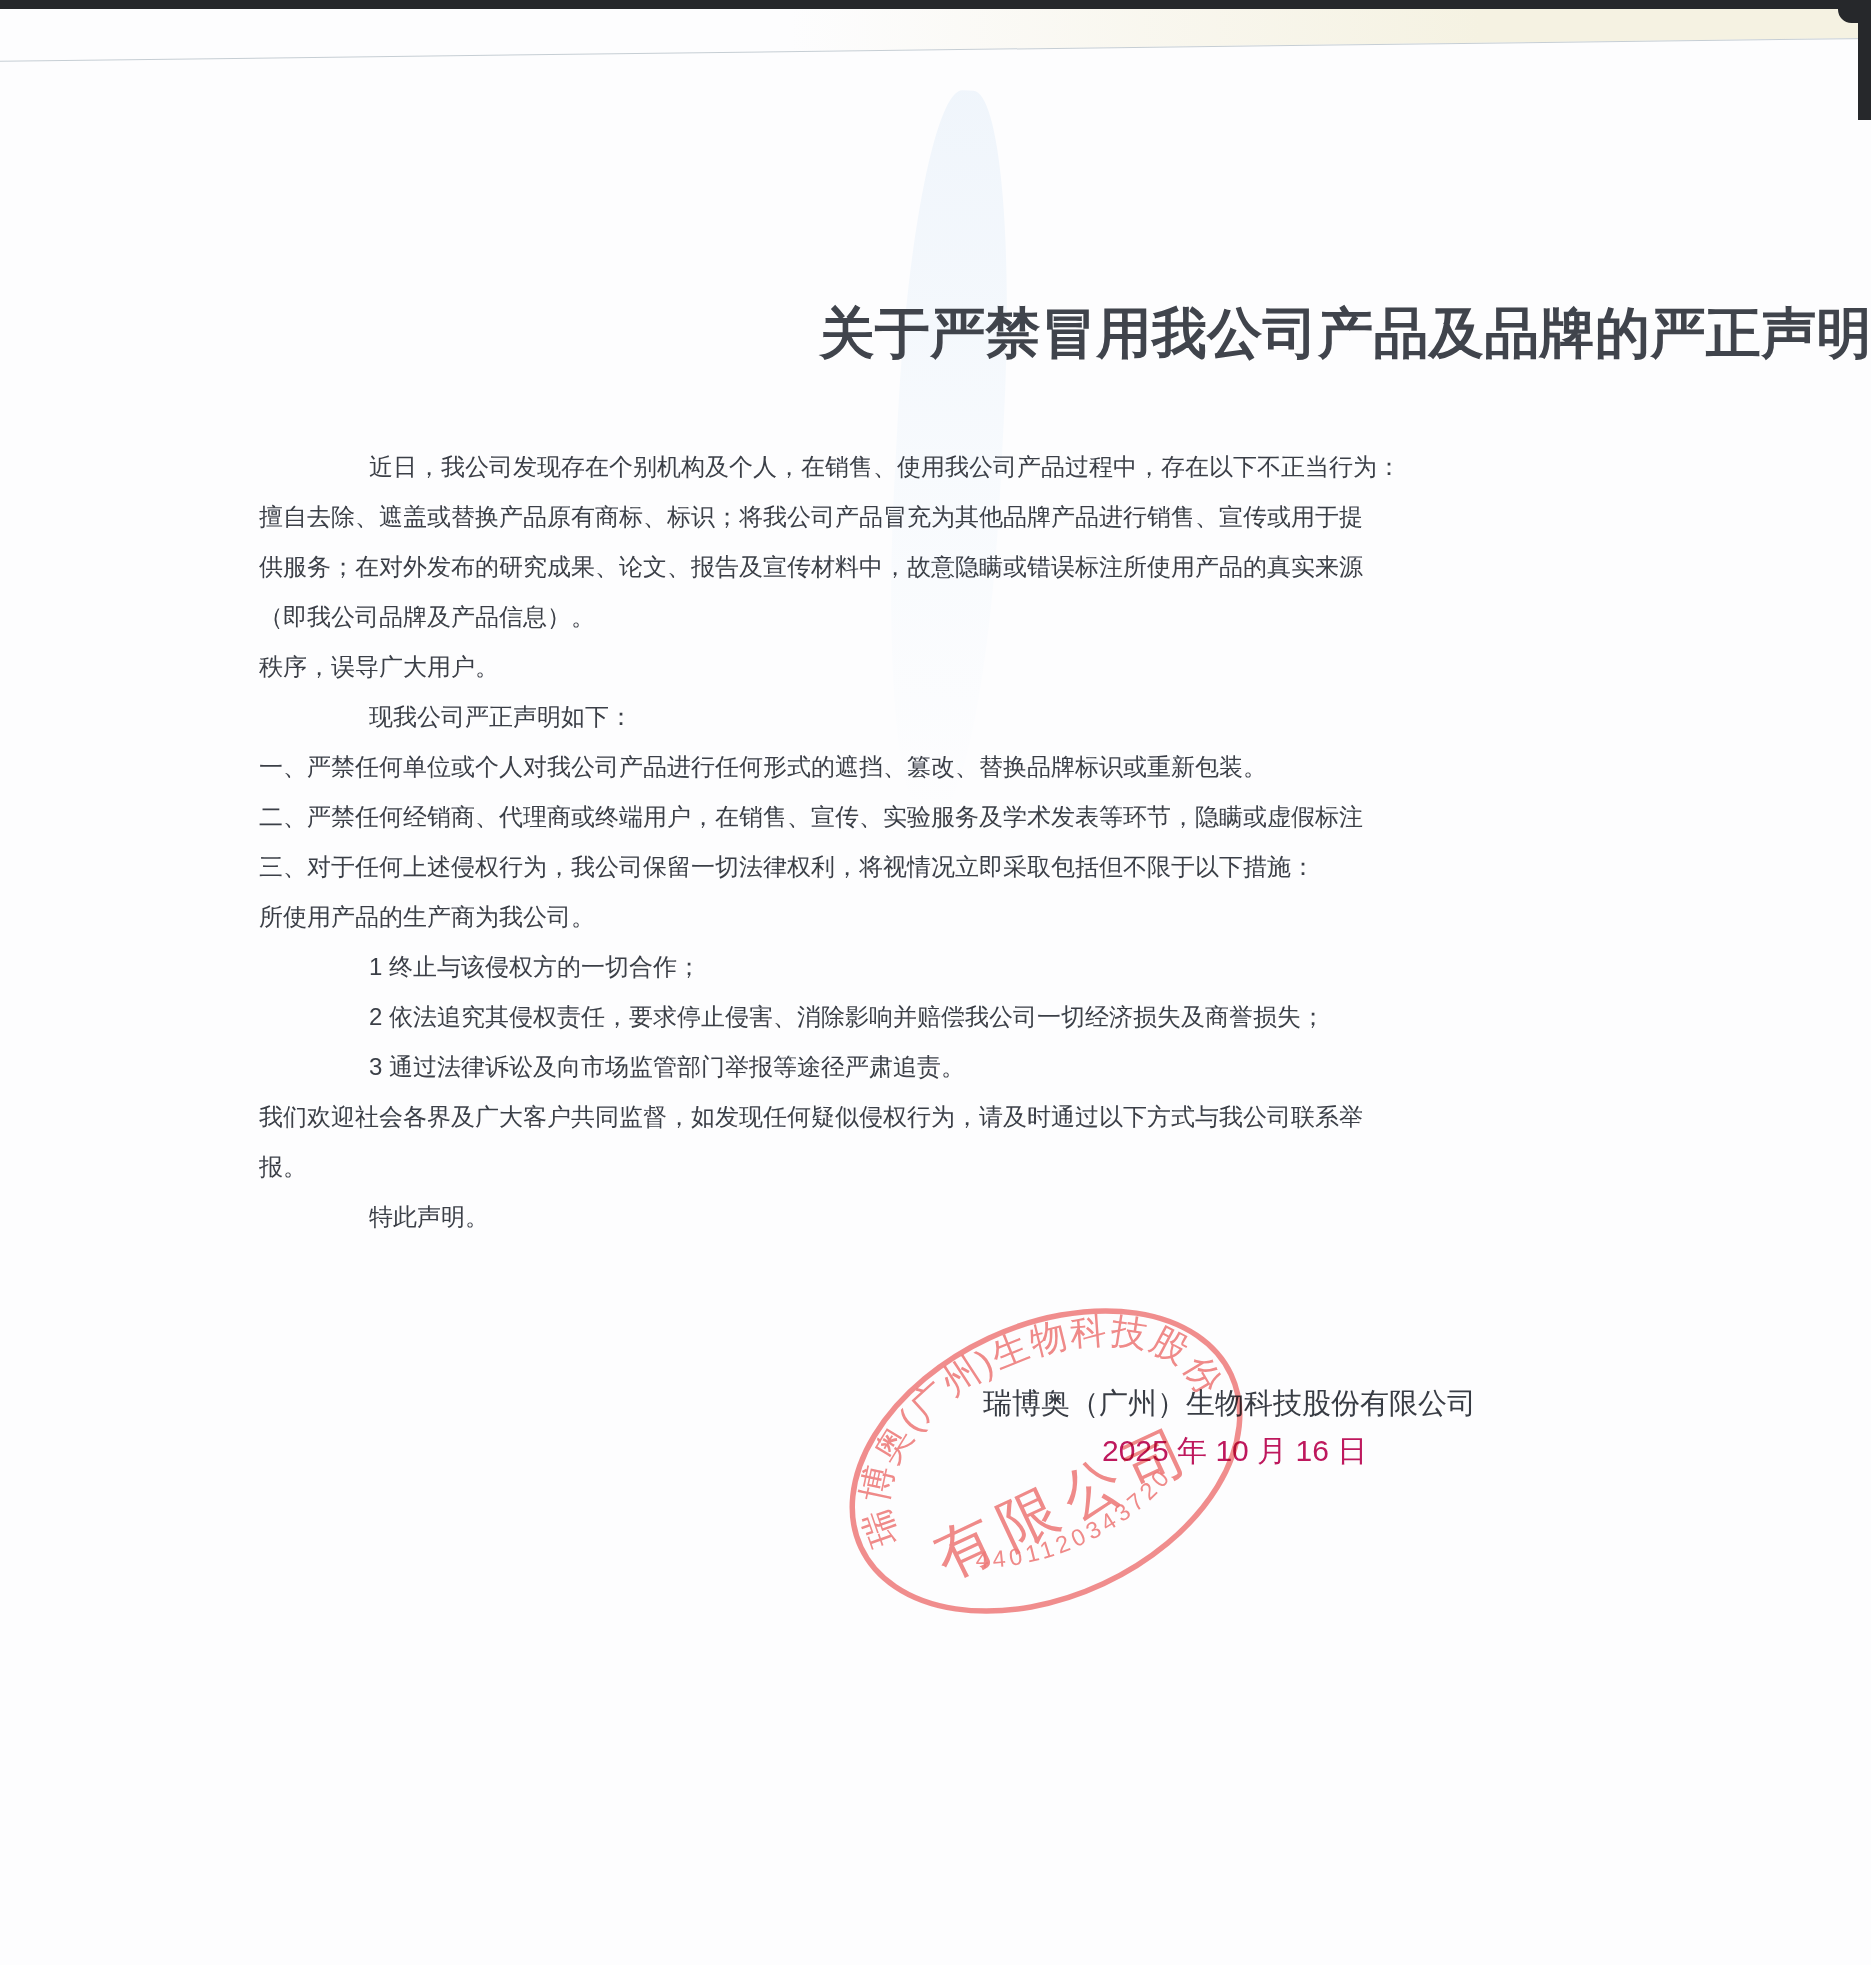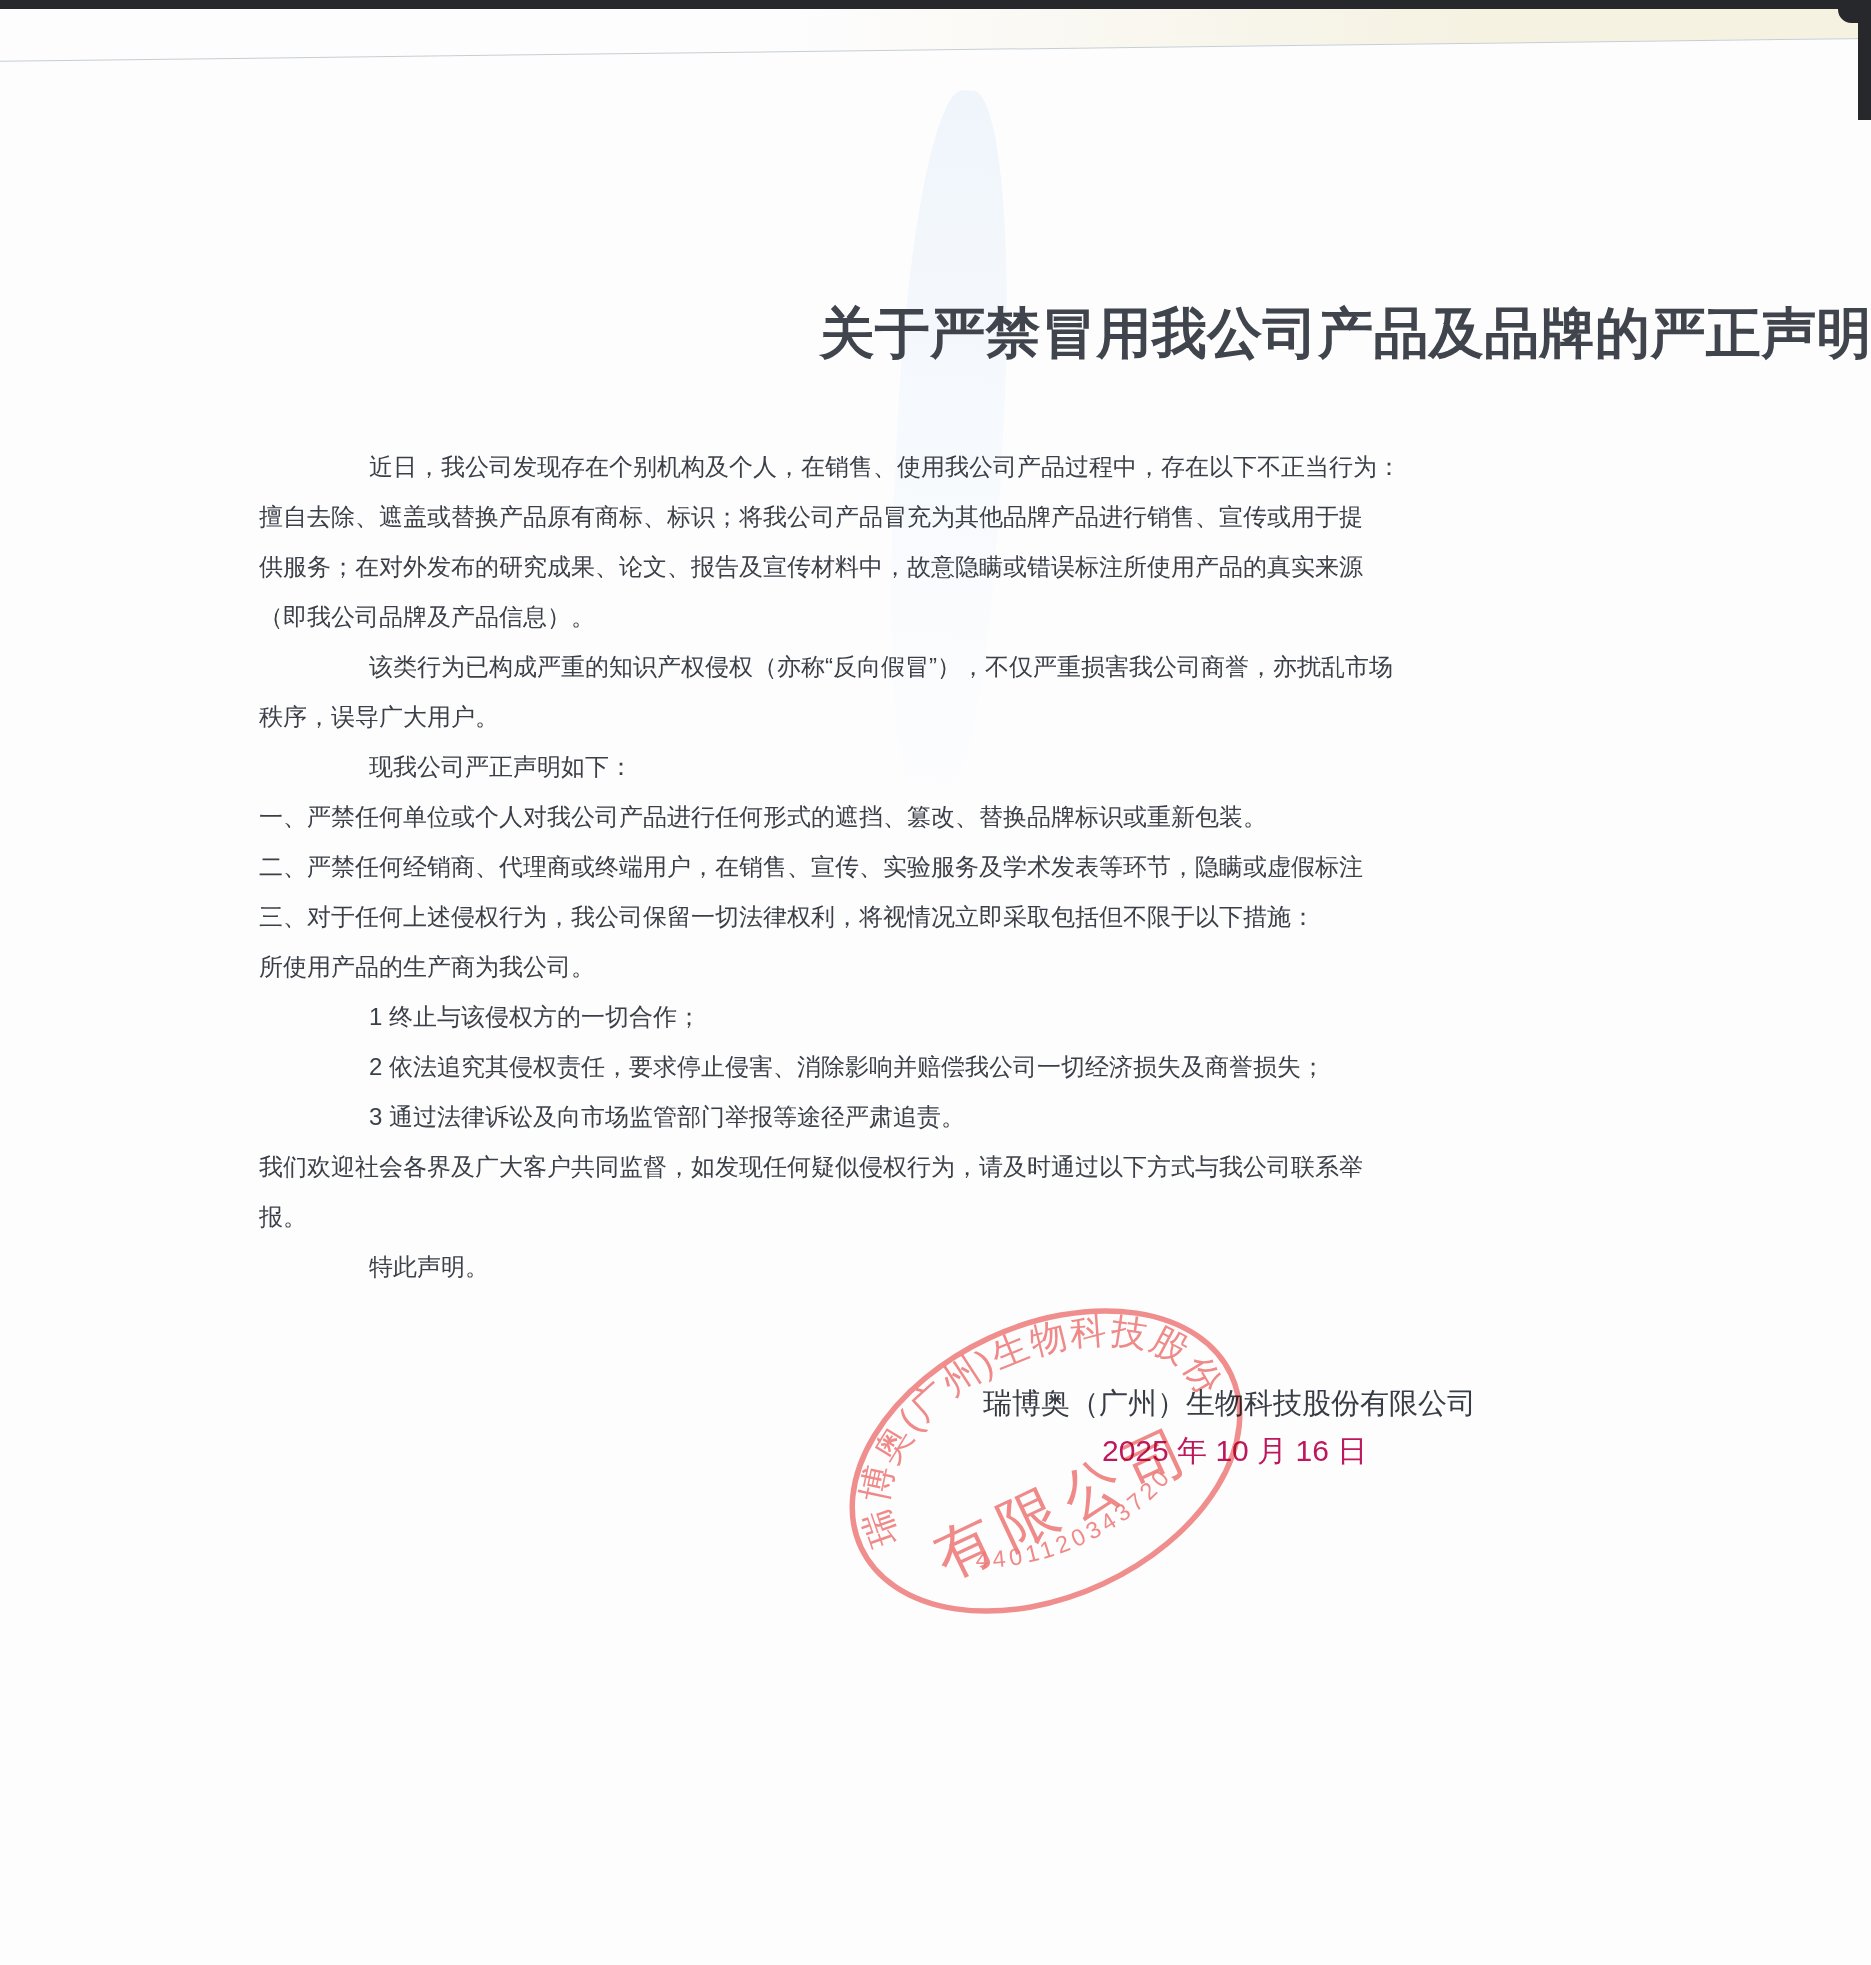--- a/index.html
+++ b/index.html
@@ -80,21 +80,20 @@
   <div class="scan-right-edge"></div>
   <div class="scan-corner"></div>
 
   <div class="doc-title">关于严禁冒用我公司产品及品牌的严正声明</div>
 
   <div class="body-lines">
       <div class="line indent">近日，我公司发现存在个别机构及个人，在销售、使用我公司产品过程中，存在以下不正当行为：</div>
       <div class="line">擅自去除、遮盖或替换产品原有商标、标识；将我公司产品冒充为其他品牌产品进行销售、宣传或用于提</div>
       <div class="line">供服务；在对外发布的研究成果、论文、报告及宣传材料中，故意隐瞒或错误标注所使用产品的真实来源</div>
       <div class="line">（即我公司品牌及产品信息）。</div>
-      <div class="line indent">该类行为已构成严重的知识产权侵权（亦称“反向假冒”），不仅严重损害我公司商誉，亦扰乱市场</div>
       <div class="line">秩序，误导广大用户。</div>
       <div class="line indent">现我公司严正声明如下：</div>
       <div class="line">一、严禁任何单位或个人对我公司产品进行任何形式的遮挡、篡改、替换品牌标识或重新包装。</div>
       <div class="line">二、严禁任何经销商、代理商或终端用户，在销售、宣传、实验服务及学术发表等环节，隐瞒或虚假标注</div>
       <div class="line">三、对于任何上述侵权行为，我公司保留一切法律权利，将视情况立即采取包括但不限于以下措施：</div>
       <div class="line">所使用产品的生产商为我公司。</div>
       <div class="line indent">1  终止与该侵权方的一切合作；</div>
       <div class="line indent">2  依法追究其侵权责任，要求停止侵害、消除影响并赔偿我公司一切经济损失及商誉损失；</div>
       <div class="line indent">3  通过法律诉讼及向市场监管部门举报等途径严肃追责。</div>
       <div class="line">我们欢迎社会各界及广大客户共同监督，如发现任何疑似侵权行为，请及时通过以下方式与我公司联系举</div>

